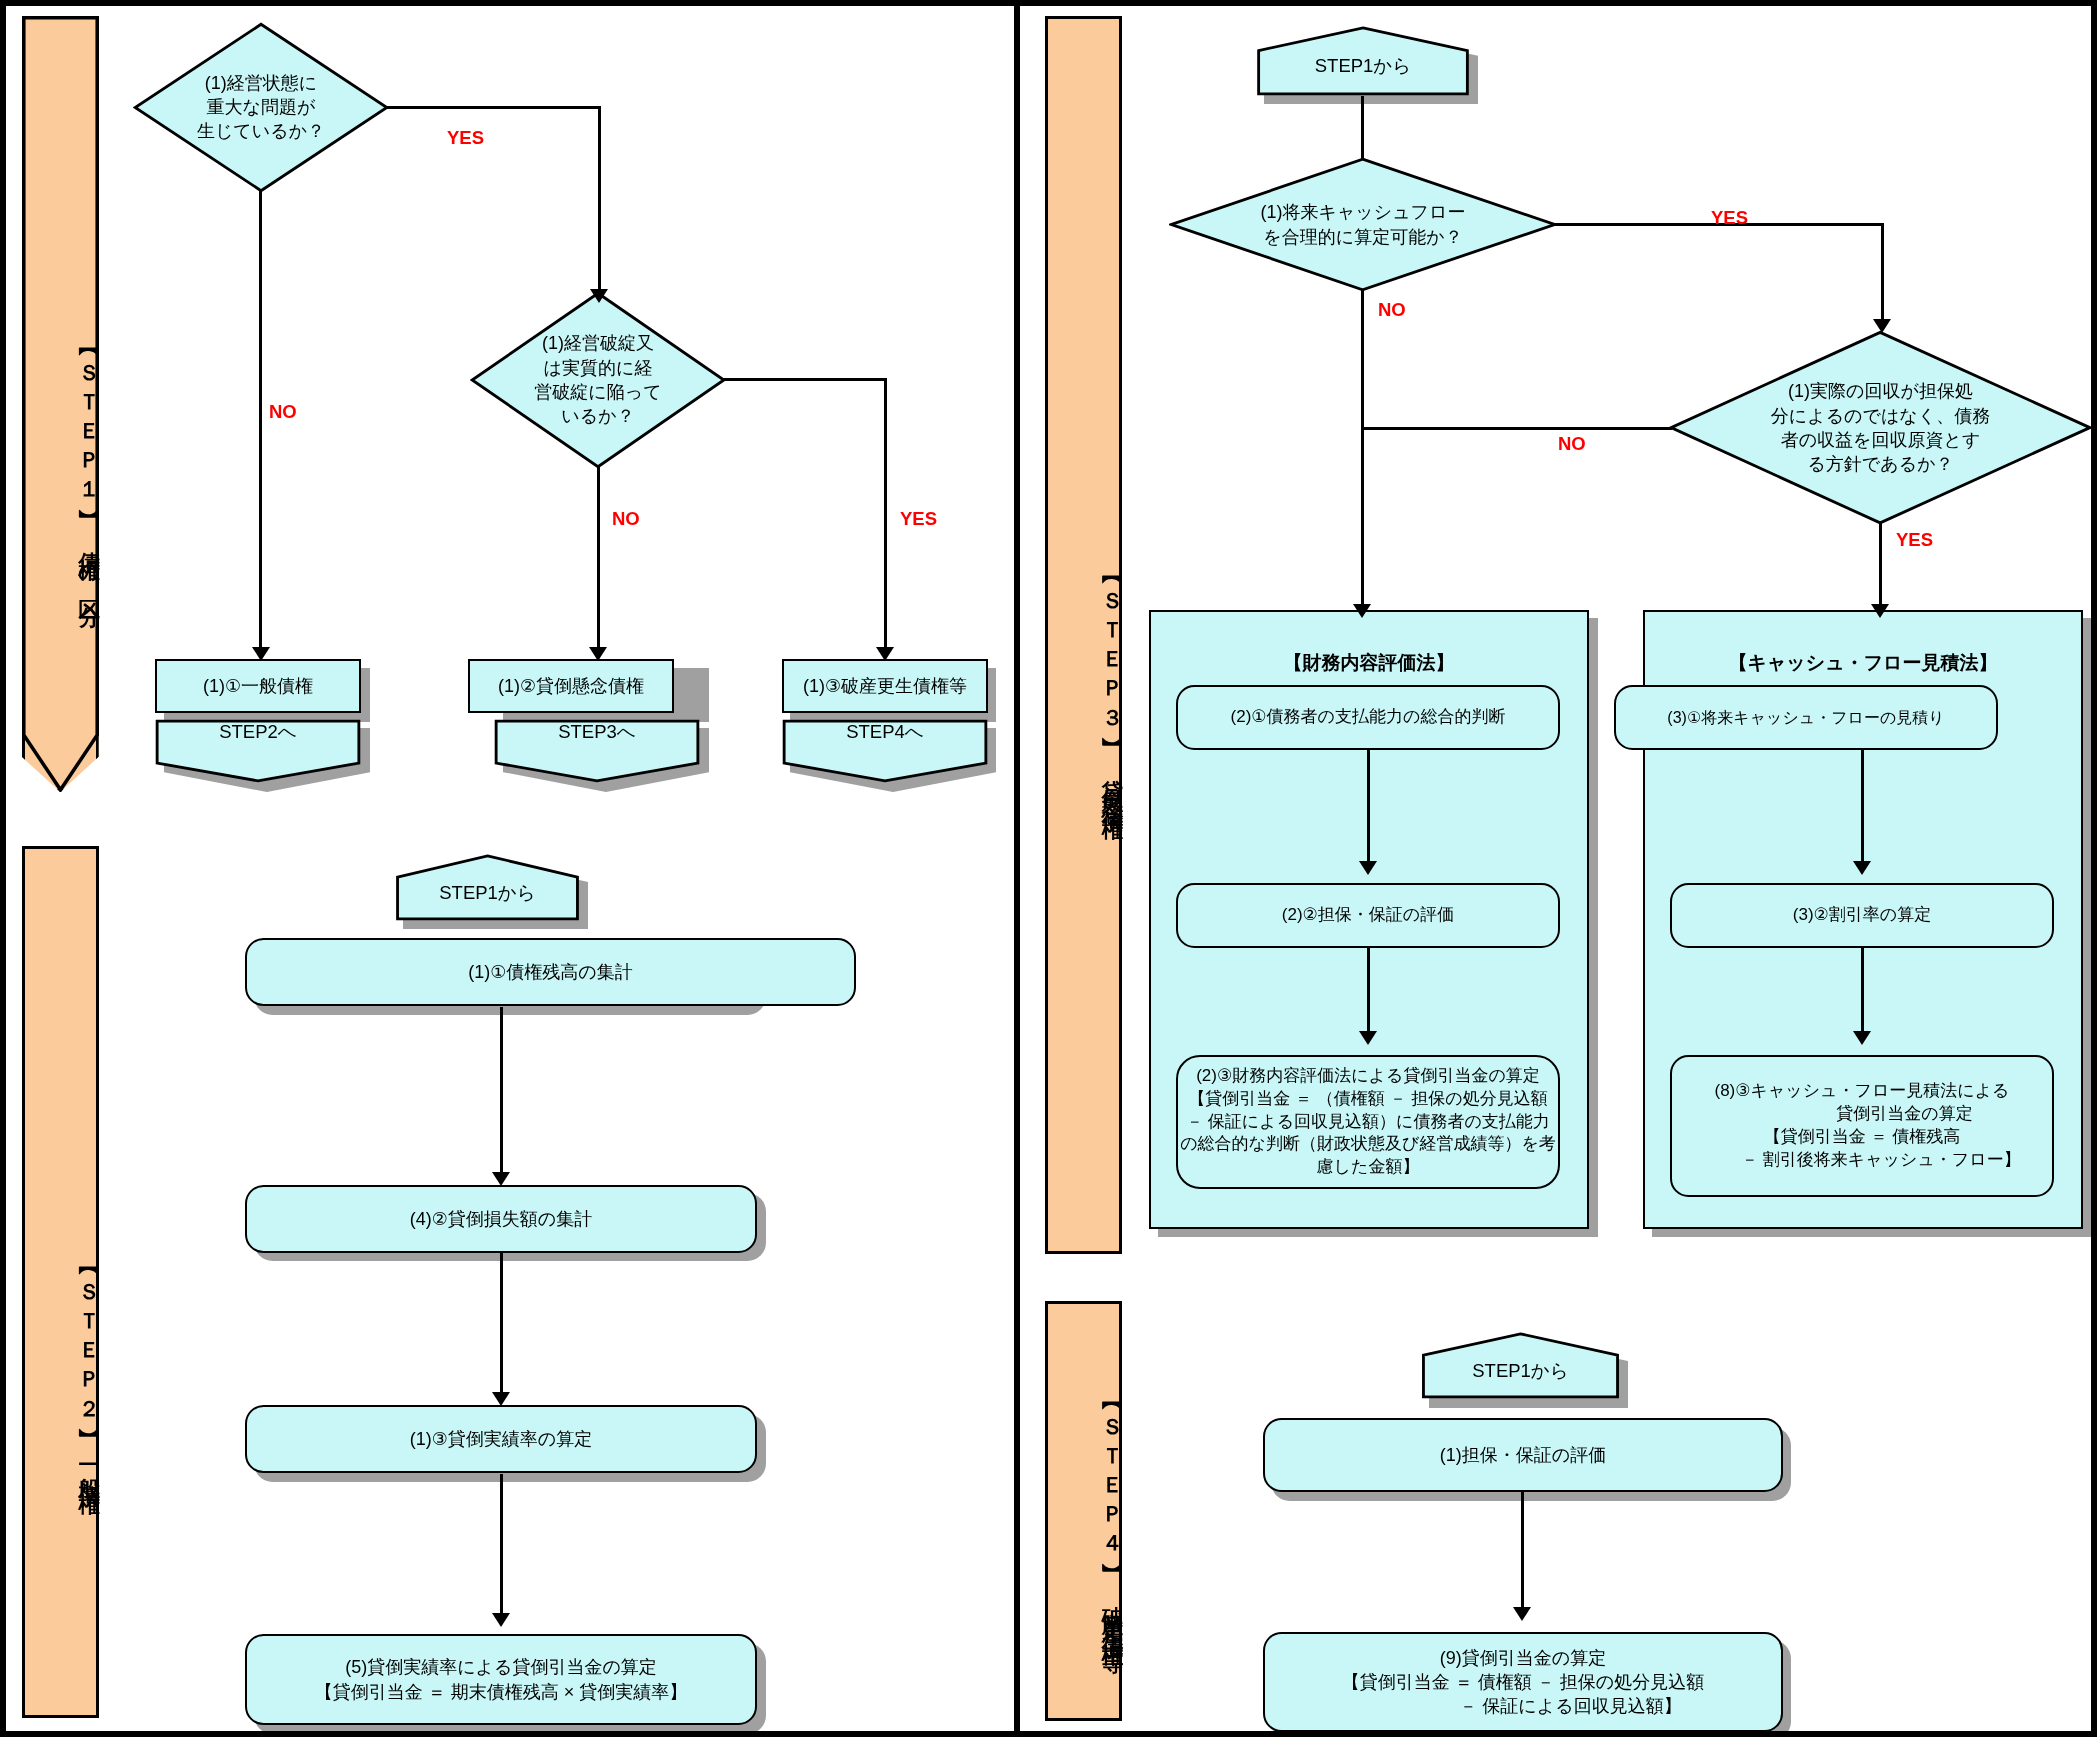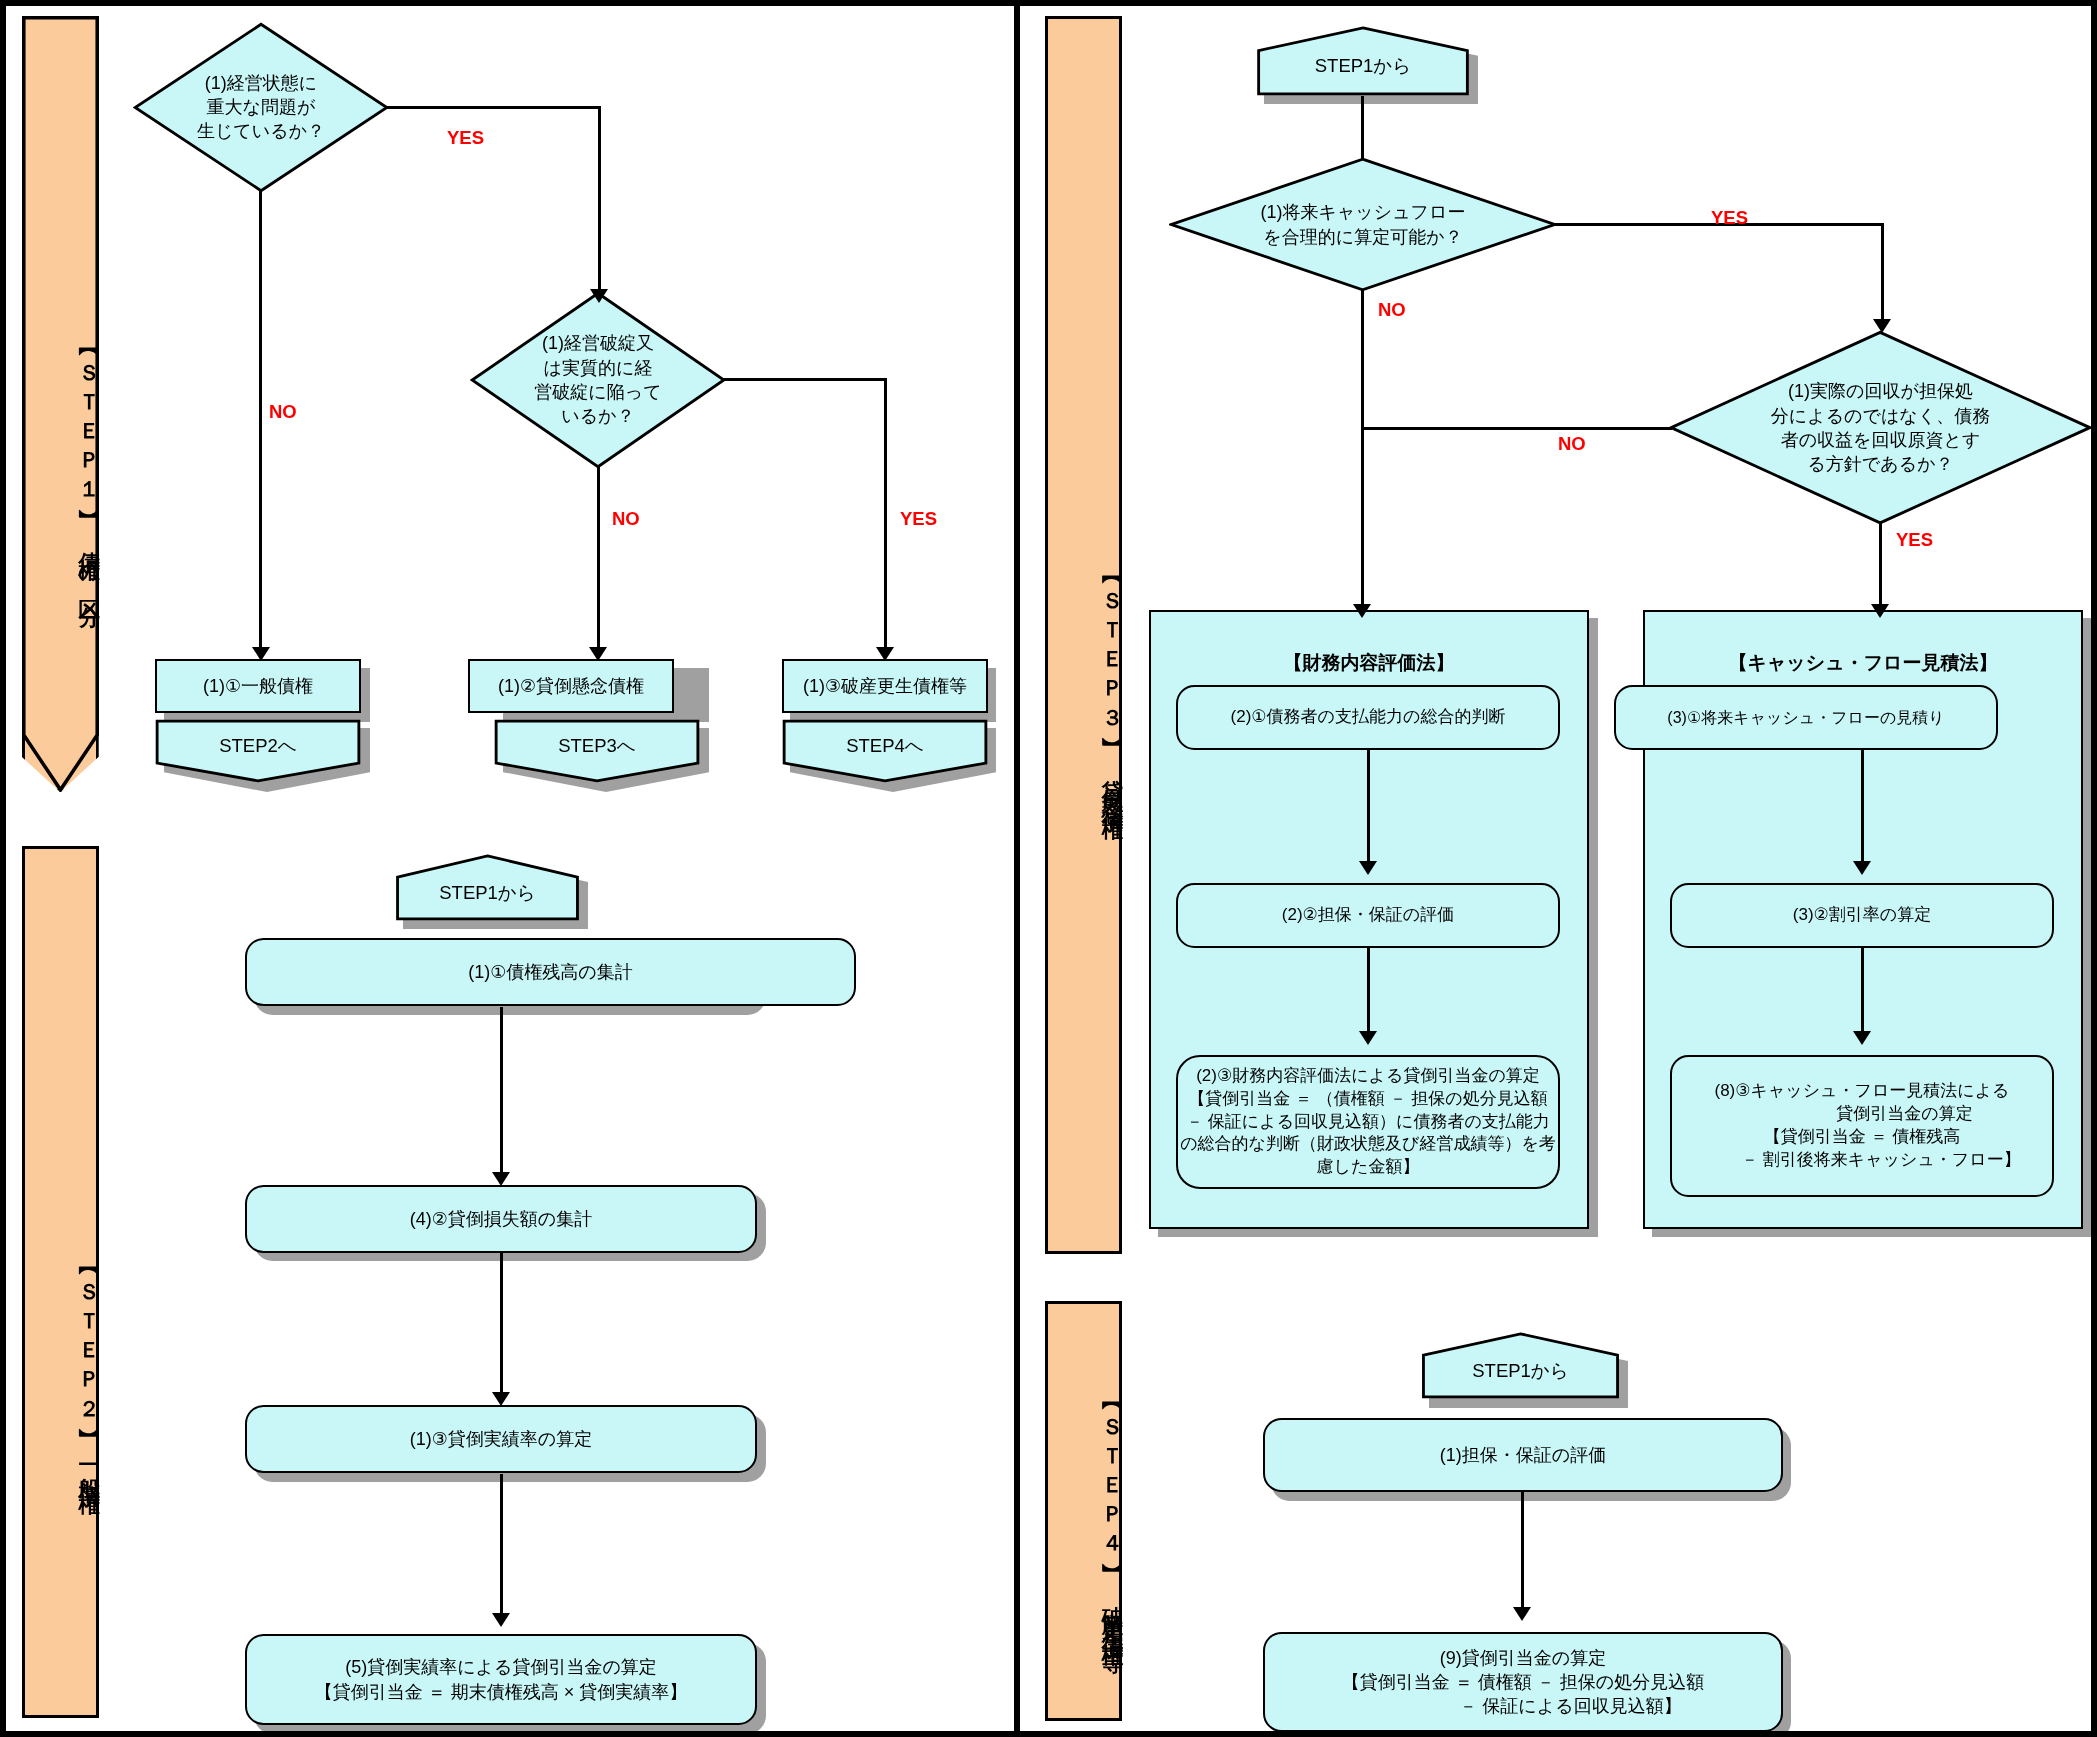--- a/index.html
+++ b/index.html
@@ -40,21 +40,21 @@
     position:absolute;z-index:3;display:flex;align-items:center;justify-content:center;
   }
   .diamond svg{position:absolute;left:0;top:0;}
   .diamond .dtext{
     position:relative;z-index:2;text-align:center;font-size:18px;line-height:1.35;
     white-space:pre-line;color:#000;
   }
   .pent{position:absolute;z-index:3;display:flex;align-items:center;justify-content:center;}
   .pent svg{position:absolute;left:0;top:0;}
   .pent .ptext{position:relative;z-index:2;font-size:18.5px;color:#000;text-align:center;white-space:pre-line;}
-  .banner{position:absolute;z-index:3;display:flex;align-items:center;justify-content:center;}
+  .banner{position:absolute;z-index:3;display:flex;align-items:flex-start;justify-content:center;}
   .banner svg{position:absolute;left:0;top:0;}
   .banner .btext{position:relative;z-index:2;font-size:18.5px;color:#000;text-align:center;white-space:pre-line;}
   
   .group{
     position:absolute;background:#c9f7f7;border:2.1px solid #000;
     box-sizing:border-box;z-index:2;
   }
   .group-title{
     position:absolute;left:0;right:0;text-align:center;
     font-size:19px;font-weight:bold;color:#000;z-index:4;white-space:pre;

